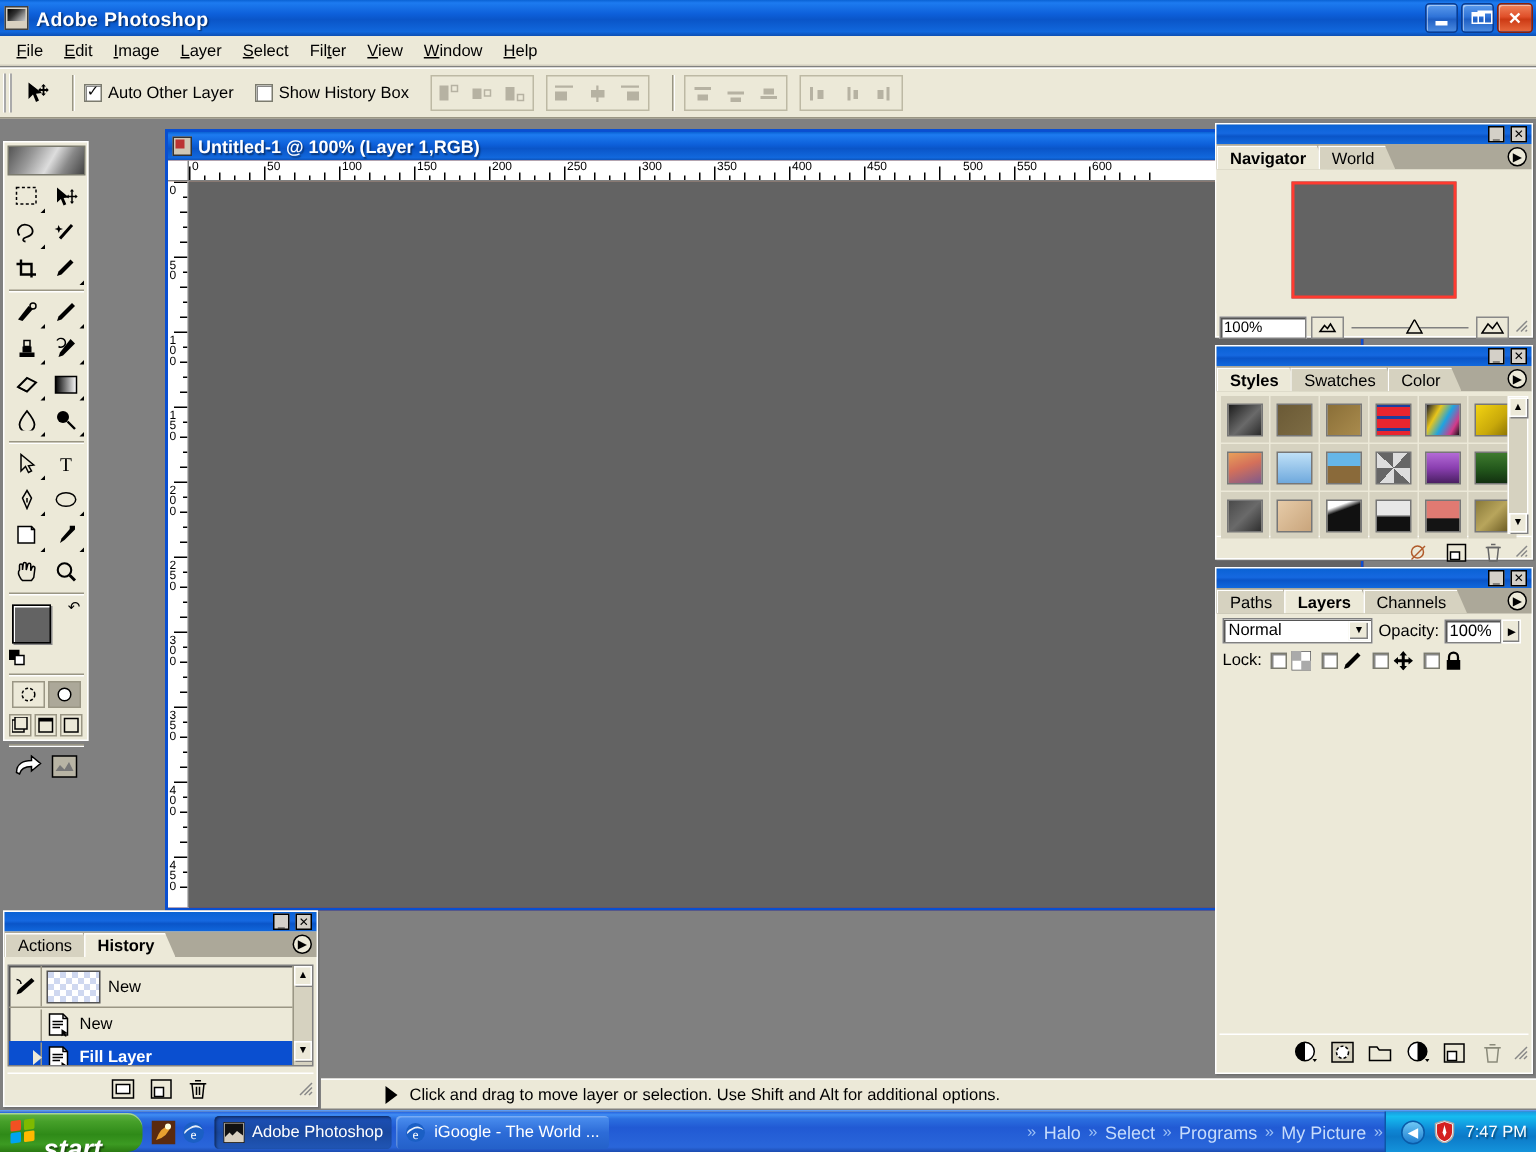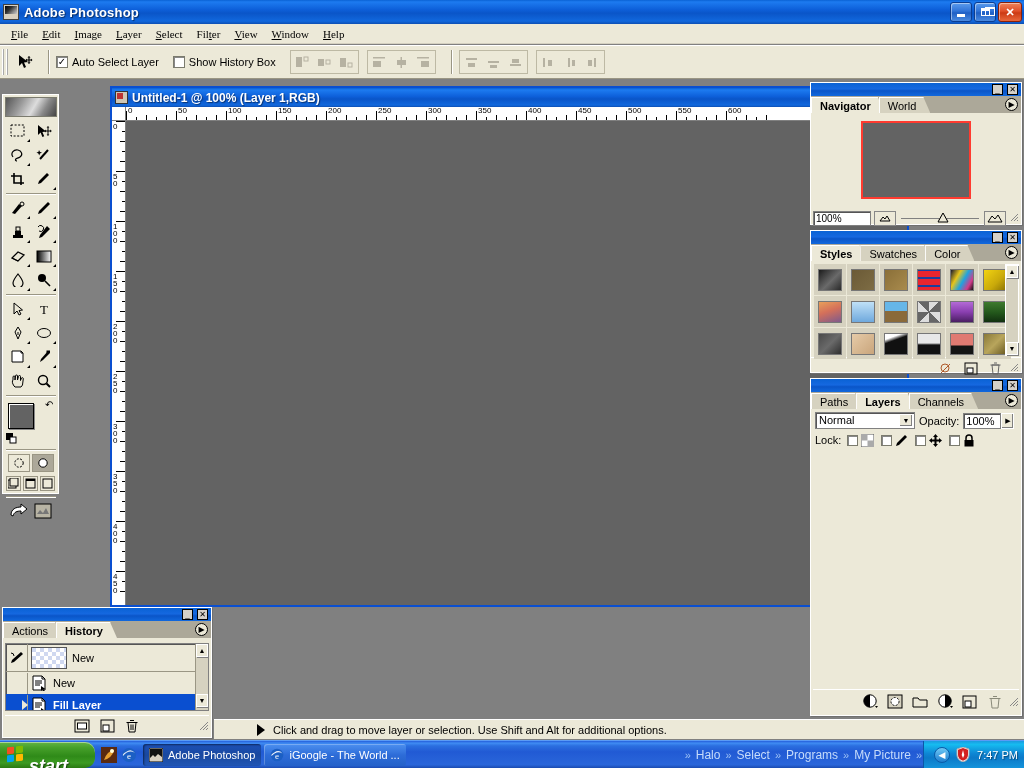--- a/index.html
+++ b/index.html
@@ -68,21 +68,21 @@
   }
 
   
   #menubar {
     position: absolute; left: 0; top: 24px; width: 1024px; height: 20px;
     background: #ece9d8;
     display: flex; align-items: center; padding-left: 4px;
     border-bottom: 1px solid #d4d0c0;
   }
   #menubar .menu-item {
-    padding: 2px 7px; font-size: 11px; color: #000; font-family: Liberation Serif, serif;
+    padding: 2px 7px; font-size: 11px; color: #000;
   }
   #menubar .menu-item u { text-decoration: underline; }
 
   
   #optionsbar {
     position: absolute; left: 0; top: 45px; width: 1024px; height: 34px;
     background: #ece9d8;
     border-top: 1px solid #ffffff;
     border-bottom: 1px solid #9a9684;
     display: flex; align-items: center;
@@ -505,21 +505,21 @@
         <path d="M3 2 L3 13 L6 10 L8 15 L10 14 L8 9.5 L12 9 Z" fill="#000"></path>
         <path d="M13 4 L13 10 M10.5 7 L15.5 7" stroke="#000" stroke-width="1.2" fill="none"></path>
         <path d="M13 3 l1.6 1.6 h-3.2 z M13 11 l1.6 -1.6 h-3.2 z" fill="#000"></path>
         <path d="M9.5 7 l1.6 -1.6 v3.2 z M16.5 7 l-1.6 -1.6 v3.2 z" fill="#000"></path>
       </svg>
     </div>
     <div class="opt-sep"></div>
 
     <div class="opt-check">
       <div class="box">✓</div>
-      <div class="label">Auto Select Layer</div>
+      <div class="label">Auto Other Layer</div>
     </div>
     <div class="opt-check">
       <div class="box"></div>
       <div class="label">Show History Box</div>
     </div>
 
     <div class="align-group">
       <div class="align-btn">
         <svg width="15" height="13">
             <rect x="1" y="1" width="6" height="10" fill="#b6b2a2"></rect>
@@ -910,21 +910,21 @@
         <span class="rk" style="left:420px;height:5px;"></span>
       <span class="rk" style="left:430px;height:3px;"></span>
         <span class="rk" style="left:440px;height:5px;"></span>
       <span class="rk" style="left:450px;height:9px;"></span>
         <span class="rlabel" style="left:452px;">450</span>
       <span class="rk" style="left:460px;height:3px;"></span>
         <span class="rk" style="left:470px;height:5px;"></span>
       <span class="rk" style="left:480px;height:3px;"></span>
         <span class="rk" style="left:490px;height:5px;"></span>
       <span class="rk" style="left:500px;height:9px;"></span>
-        <span class="rlabel" style="left:502px;">500</span>
+        <span class="rlabel" style="left:516px;">500</span>
       <span class="rk" style="left:510px;height:3px;"></span>
         <span class="rk" style="left:520px;height:5px;"></span>
       <span class="rk" style="left:530px;height:3px;"></span>
         <span class="rk" style="left:540px;height:5px;"></span>
       <span class="rk" style="left:550px;height:9px;"></span>
         <span class="rlabel" style="left:552px;">550</span>
       <span class="rk" style="left:560px;height:3px;"></span>
         <span class="rk" style="left:570px;height:5px;"></span>
       <span class="rk" style="left:580px;height:3px;"></span>
         <span class="rk" style="left:590px;height:5px;"></span>

